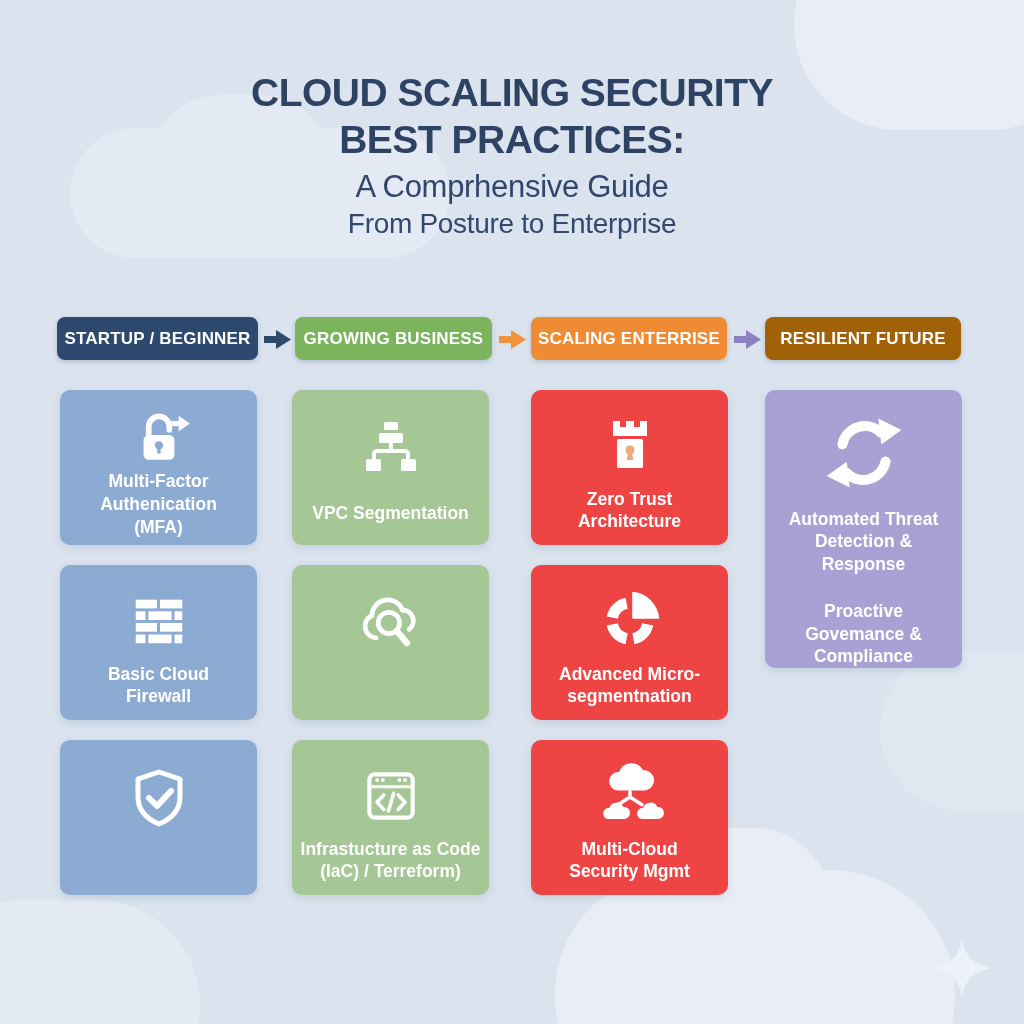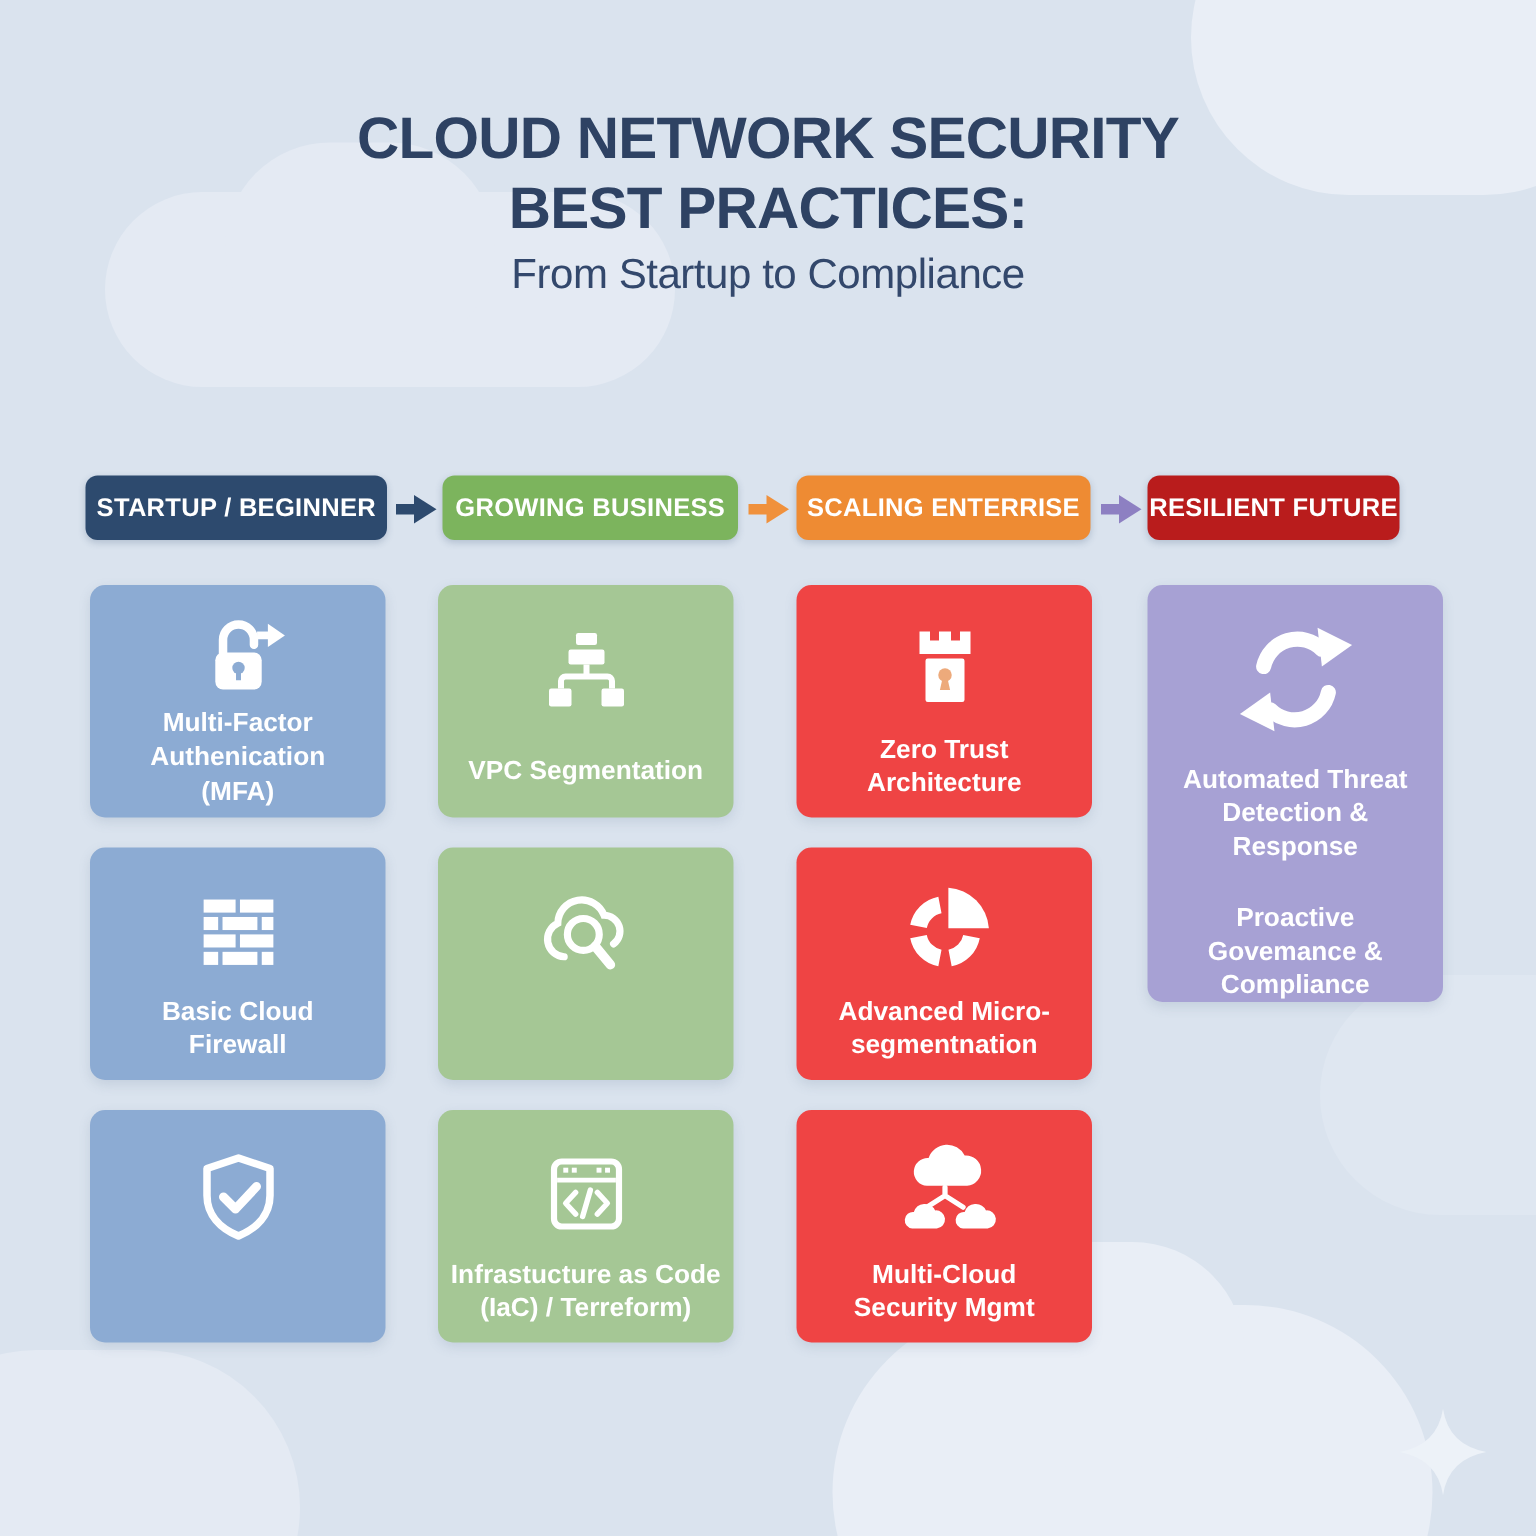--- a/index.html
+++ b/index.html
@@ -23,21 +23,21 @@
     position: absolute; top: 317px; height: 43px;
     border-radius: 8px; color: #fff;
     font-weight: 700; font-size: 17px; letter-spacing: 0.2px;
     display: flex; align-items: center; justify-content: center;
     box-shadow: 0 2px 5px rgba(45,74,110,0.22);
     white-space: nowrap;
   }
   .stage-1 { left: 57px;  width: 201px; background: #2d4a6e; }
   .stage-2 { left: 295px; width: 197px; background: #7cb45d; }
   .stage-3 { left: 531px; width: 196px; background: #ee8b33; }
-  .stage-4 { left: 765px; width: 168px; background: #b91c1c; }
+  .stage-4 { left: 765px; width: 196px; background: #a16207; }
   .stage-arrow { position: absolute; top: 329px; width: 30px; height: 21px; }
   .arrow-1 { left: 262px; color: #2d4a6e; }
   .arrow-2 { left: 497px; color: #f0913c; }
   .arrow-3 { left: 732px; color: #8d80c2; }
   
   .card {
     position: absolute; width: 197px; height: 155px;
     border-radius: 10px; color: #fff;
     display: flex; flex-direction: column; align-items: center;
     box-shadow: 0 3px 8px rgba(100,120,150,0.18);
@@ -72,23 +72,24 @@
   <div class="cloud lighter" style="right:-70px; top:-80px; width:300px; height:210px;"></div>
   <div class="cloud" style="left:-80px; top:900px; width:280px; height:210px;"></div>
   <div class="cloud lighter" style="left:555px; top:870px; width:400px; height:250px;"></div>
   <div class="cloud lighter" style="left:640px; top:828px; width:190px; height:150px;"></div>
   <div class="cloud" style="left:880px; top:650px; width:240px; height:160px; background:#dfe7f1;"></div>
   <svg class="sparkle" width="60" height="60" viewBox="0 0 100 100">
     <path d="M50 2 Q56 42 98 50 Q56 58 50 98 Q44 58 2 50 Q44 42 50 2 Z" fill="#edf2f8"></path>
   </svg>
 
   <div class="title-wrap">
-    <div class="h1">CLOUD NETWORK SECURITY</div>
+    <div class="h1">CLOUD SCALING SECURITY</div>
     <div class="h1">BEST PRACTICES:</div>
-    <div class="sub2">From Startup to Compliance</div>
+    <div class="sub1">A Comprhensive Guide</div>
+    <div class="sub2">From Posture to Enterprise</div>
   </div>
 
   <div class="stage stage-1">STARTUP / BEGINNER</div>
   <svg class="stage-arrow arrow-1" viewBox="0 0 30 21">
     <line x1="2" y1="10.5" x2="15" y2="10.5" stroke="currentColor" stroke-width="7"></line>
     <polygon points="14,1 29,10.5 14,20" fill="currentColor"></polygon>
   </svg>
   <div class="stage stage-2">GROWING BUSINESS</div>
   <svg class="stage-arrow arrow-2" viewBox="0 0 30 21">
     <line x1="2" y1="10.5" x2="15" y2="10.5" stroke="currentColor" stroke-width="7"></line>

